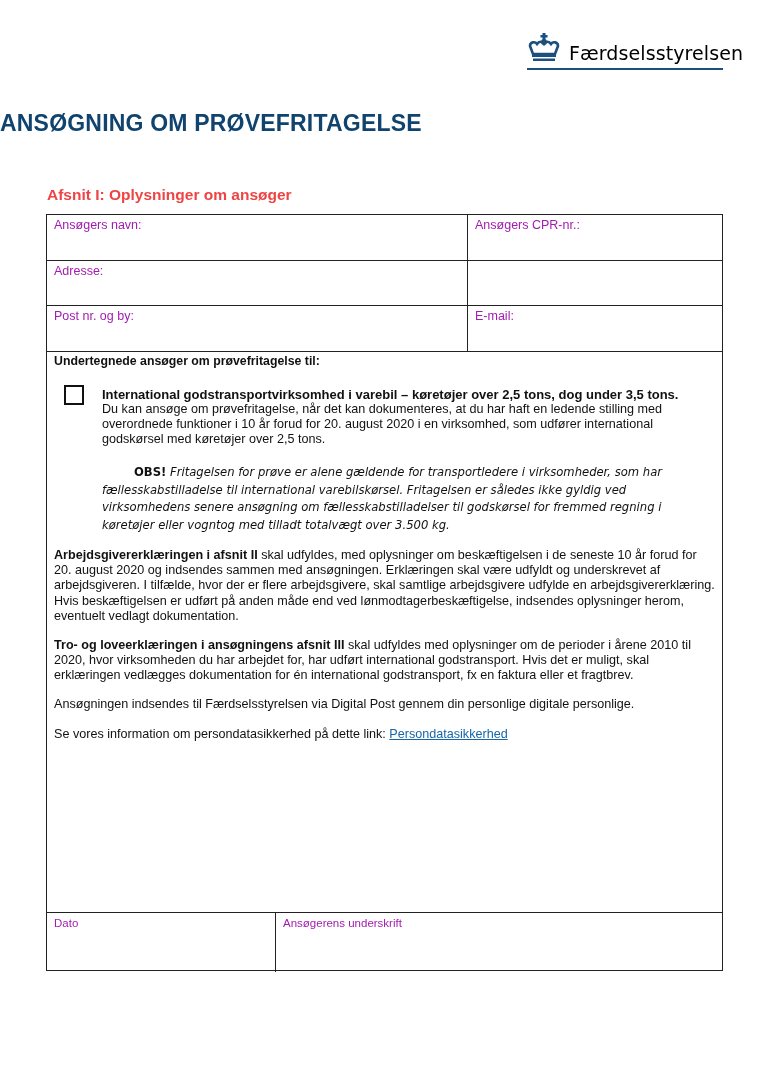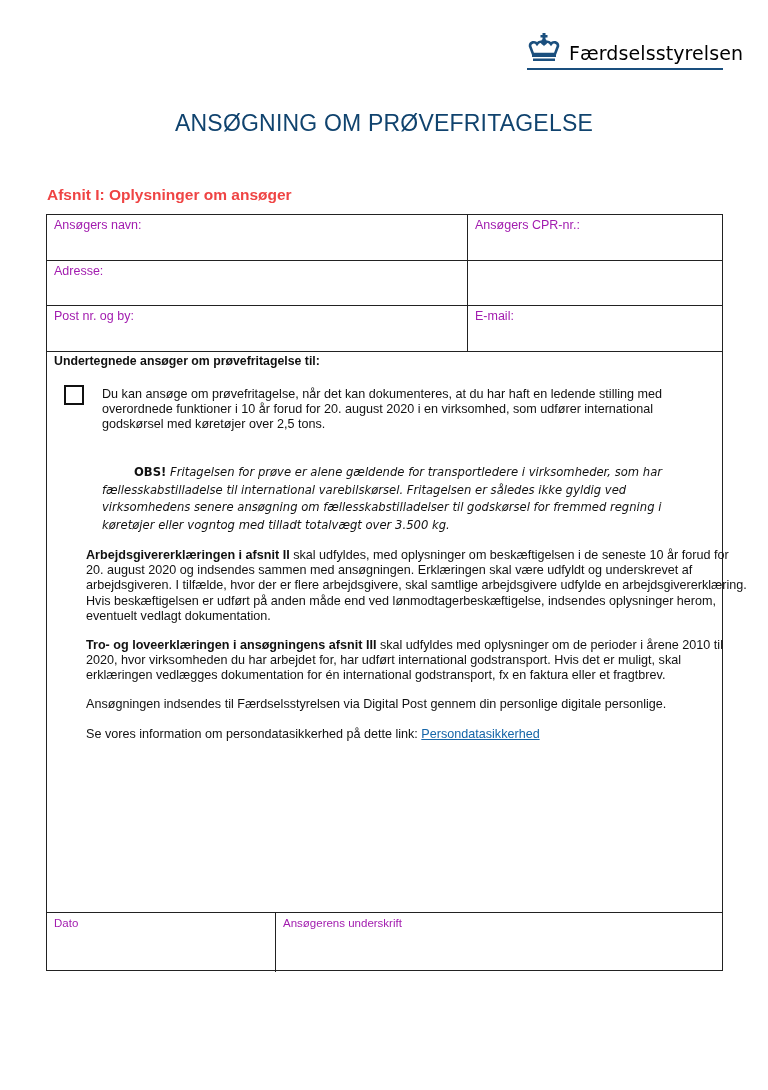--- a/index.html
+++ b/index.html
@@ -4,41 +4,41 @@
 <style>
   html, body { margin: 0; padding: 0; background: #ffffff; }
   body { width: 768px; height: 1090px; position: relative; overflow: hidden;
          font-family: "Liberation Sans", sans-serif; color: #111; }
   .logo { position: absolute; left: 527px; top: 33px; width: 196px; height: 38px; }
   .logo .crown { position: absolute; left: 0; top: 0; width: 34px; height: 30px; }
   .logo .brand { position: absolute; left: 42px; top: 9px; font-size: 19px; color: #000000;
                  letter-spacing: 0.1px; font-family: "DejaVu Sans", sans-serif; font-weight: normal; }
   .logo .rule { position: absolute; left: 0; top: 35px; width: 196px; height: 2px; background: #1a4f7e; }
 
-  .title { position: absolute; left: 0; width: 768px; top: 110px; text-align: center;
-           font-size: 23px; font-weight: normal; color: #10436e; letter-spacing: 0.2px; }
+  .title { position: absolute; left: 0; width: 768px; top: 110px; 
+           font-size: 23px; font-weight: bold; color: #10436e; letter-spacing: 0.2px; }
   .section-title { position: absolute; left: 47px; top: 186px; font-size: 15.5px; font-weight: bold; color: #ef4444; }
 
   .form { position: absolute; left: 46px; top: 214px; width: 677px; height: 757px;
           border: 1.3px solid #222; box-sizing: border-box; }
   .cell { position: absolute; box-sizing: border-box; font-size: 12.5px; color: #a21caf;
           padding: 3px 0 0 7px; }
   .hline { position: absolute; left: 0; width: 100%; height: 1.3px; background: #222; }
   .vline { position: absolute; width: 1.3px; background: #222; }
 
   .undertegnede { position: absolute; left: 7px; top: 139px; font-size: 13px; font-weight: bold;
                   font-family: Liberation Sans, sans-serif; font-size: 12.3px; }
   .checkbox { position: absolute; left: 17px; top: 170px; width: 20px; height: 20px;
               border: 2px solid #111; box-sizing: border-box; background: #fff; cursor: pointer; }
   .option { position: absolute; left: 55px; top: 172px; width: 610px; font-size: 12.6px; line-height: 15px; }
   .option .head { font-weight: bold; display: block; font-size: 13px; }
   .obs { position: absolute; left: 55px; top: 249px; width: 612px; font-size: 12.6px; line-height: 17.5px;
          font-style: italic; font-family: "DejaVu Sans", sans-serif; font-size: 11.6px; }
   .obs b { font-style: normal; margin-left: 32px; }
-  .para { position: absolute; left: 7px; width: 662px; font-size: 12.6px; line-height: 15.2px; margin-left: 32px; }
+  .para { position: absolute; left: 7px; width: 662px; font-size: 12.6px; line-height: 15.2px; }
   .para b { font-weight: bold; }
   .link { color: #1565a8; text-decoration: underline; cursor: pointer; }
 </style>
 </head>
 <body>
 
 <div class="logo">
   <svg class="crown" viewBox="0 0 34 30">
     <g fill="#1a4f7e">
       <rect x="15.5" y="0" width="3" height="7"></rect>
@@ -76,20 +76,21 @@
     <span>Post nr. og by:</span>
   </div>
   <div class="cell" style="left:421px; top:91px; width:255px; height:45px">
     <span>E-mail:</span>
   </div>
 
   <div class="undertegnede">Undertegnede ansøger om prøvefritagelse til:</div>
 
   <div class="checkbox"></div>
   <div class="option">
+    <span class="head">International godstransportvirksomhed i varebil – køretøjer over 2,5 tons, dog under 3,5 tons.</span>
     <span>Du kan ansøge om prøvefritagelse, når det kan dokumenteres, at du har haft en ledende stilling med overordnede funktioner i 10 år forud for 20. august 2020 i en virksomhed, som udfører international godskørsel med køretøjer over 2,5 tons.</span>
   </div>
 
   <div class="obs">
     <b>OBS!</b><span> Fritagelsen for prøve er alene gældende for transportledere i virksomheder, som har fællesskabstilladelse til international varebilskørsel. Fritagelsen er således ikke gyldig ved virksomhedens senere ansøgning om fællesskabstilladelser til godskørsel for fremmed regning i køretøjer eller vogntog med tilladt totalvægt over 3.500 kg.</span>
   </div>
 
   <div class="para" style="top:333px">
     <b>Arbejdsgivererklæringen i afsnit II</b><span> skal udfyldes, med oplysninger om beskæftigelsen i de seneste 10 år forud for 20. august 2020 og indsendes sammen med ansøgningen. Erklæringen skal være udfyldt og underskrevet af arbejdsgiveren. I tilfælde, hvor der er flere arbejdsgivere, skal samtlige arbejdsgivere udfylde en arbejdsgivererklæring. Hvis beskæftigelsen er udført på anden måde end ved lønmodtagerbeskæftigelse, indsendes oplysninger herom, eventuelt vedlagt dokumentation.</span>
   </div>

